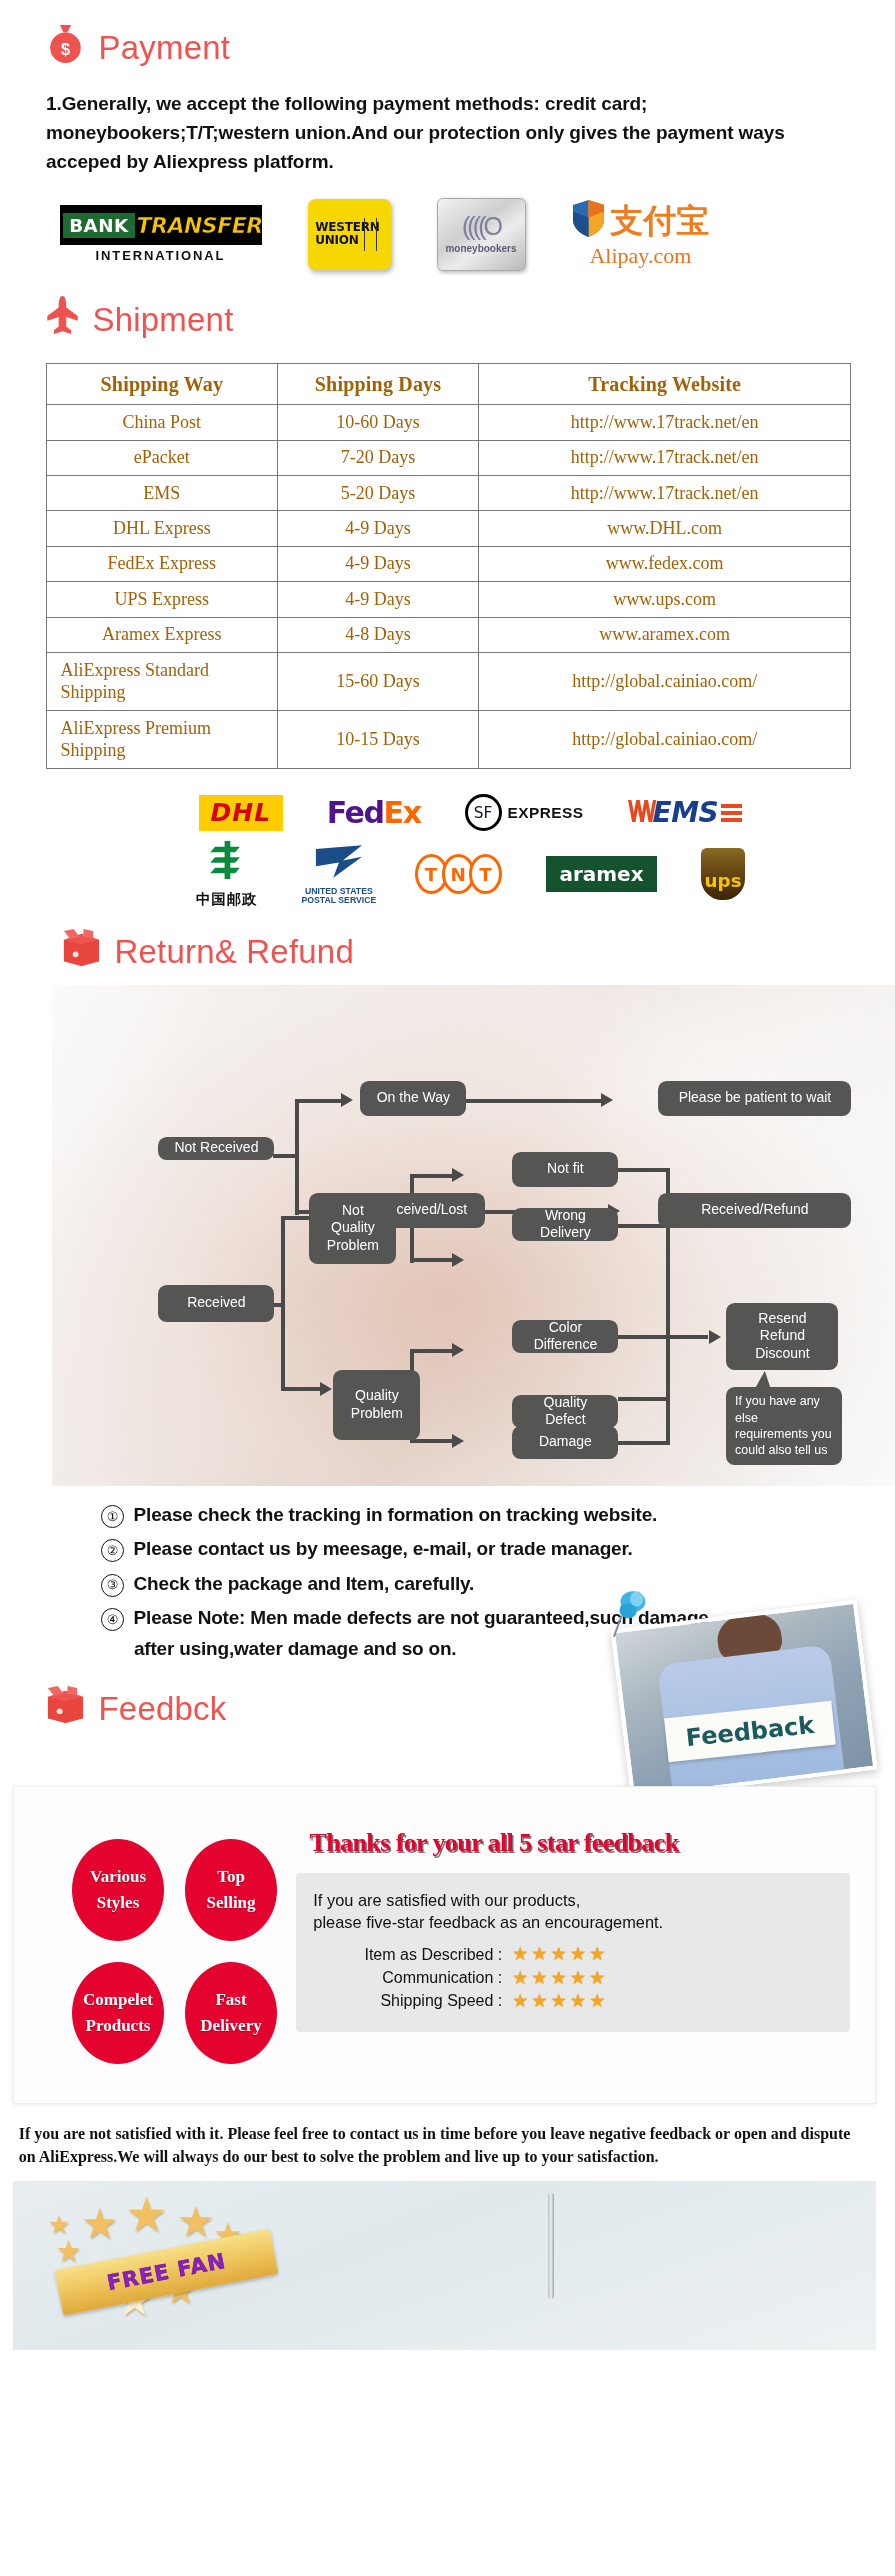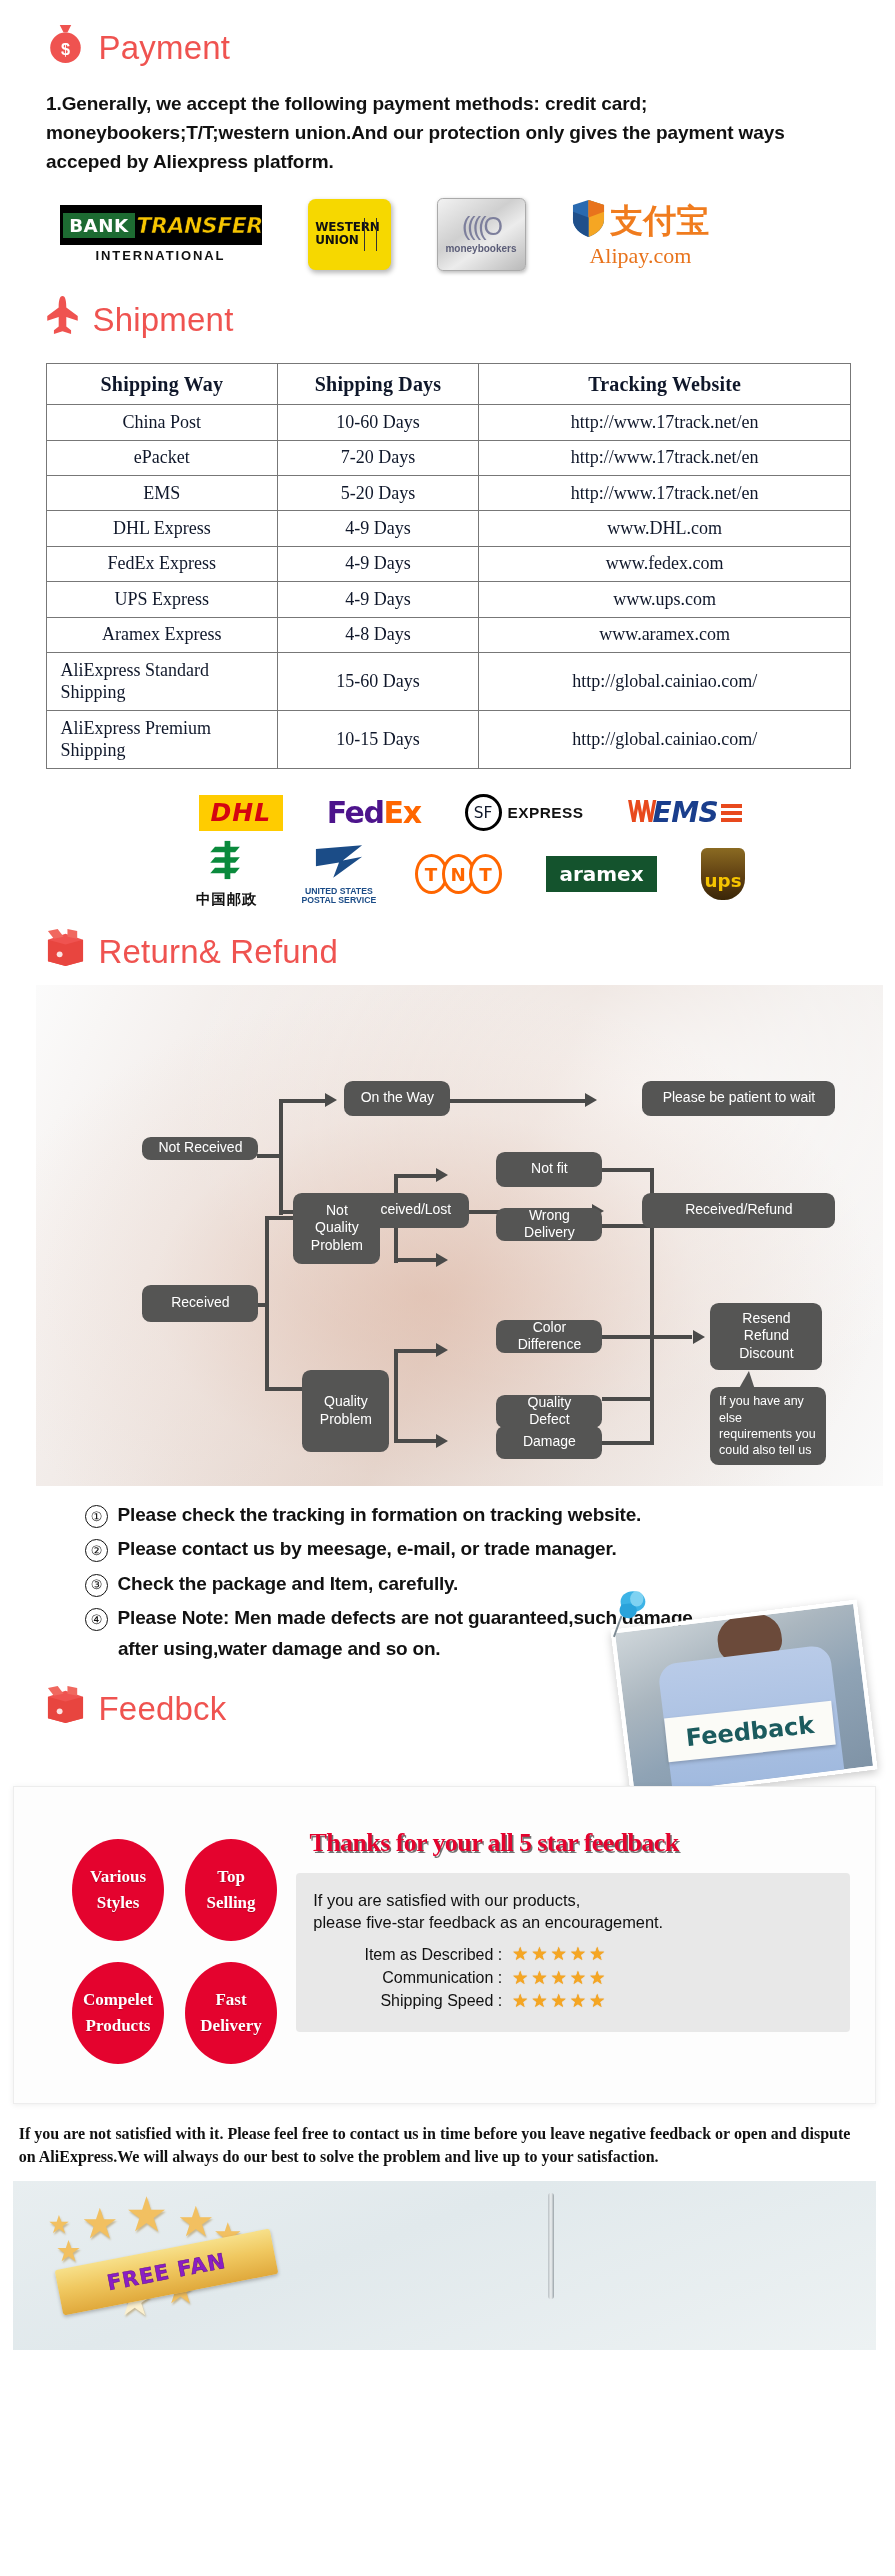--- a/index.html
+++ b/index.html
@@ -59,21 +59,21 @@
   .alipay-cn { font-size:33px; color:#f07c1e; font-weight:bold; font-family:"DejaVu Sans", sans-serif; line-height:1; }
   .alipay-com { font-size:22px; color:#e8731c; font-family:"Liberation Serif", serif; margin-top:1px; }
 
   
   .shipment-wrap { padding: 25px 0 0 46px; }
   table.ship {
     margin-top: 19px; border-collapse: collapse; width: 805px;
     font-family: "Liberation Serif", serif;
   }
   table.ship th, table.ship td {
-    border: 1.5px solid #777; text-align:center; color:#0f172a;
+    border: 1.5px solid #777; text-align:center; color:#a16207;
   }
   table.ship th { font-size: 20px; font-weight: bold; padding: 8.7px 3.9px; letter-spacing:0.2px;}
   table.ship td { font-size: 18px; padding: 6.7px 3.9px; }
   table.ship td.two-line { text-align:left; padding-left:13.5px; line-height:1.22; }
   .col1 { width: 231px; } .col2 { width: 202px; } .col3 { width: 372px; }
 
   .carrier-logos { margin: 25px 0 0 0; display:flex; flex-direction:column; align-items:center; gap:7.7px;}
   .carrier-row { display:flex; align-items:center; justify-content:center; gap:44px; }
   .c-dhl { background:#ffcc00; color:#d40511; font-style:italic; font-weight:bold;
       font-size:25px; padding:3.9px 11.6px; letter-spacing:1px; font-family:"DejaVu Sans", sans-serif; }
@@ -102,21 +102,21 @@
       font-weight:bold; font-size:18.3px; display:flex; align-items:center; justify-content:center;
       margin-left:-5.8px; background:#fff; font-family:"DejaVu Sans", sans-serif;}
   .c-aramex { background:#14532d; color:#fff; font-size:20px; font-weight:bold; padding:5.8px 13.5px;
       font-family:"DejaVu Sans", sans-serif; }
   .c-ups { width:44px; height:52px; border-radius:5.8px 5.8px 21px 21px;
       background:linear-gradient(180deg,#8a6a22,#5b3c10 60%,#3a2608);
       color:#f6c400; display:flex; align-items:flex-end; justify-content:center;
       font-weight:bold; font-size:18.3px; padding-bottom:9.6px; font-family:"DejaVu Sans", sans-serif;}
 
   
-  .refund-wrap { padding: 19px 0 0 46px; position:relative; }
+  .refund-wrap { padding: 19px 0 0 62px; position:relative; }
   .flow {
     position: relative; width: 847px; height: 501px; margin: 9.6px 0 0 -9.6px;
     background: linear-gradient(115deg,#fbfbfb 0%, #efe7e3 30%, #e3d4cc 52%, #eee9e6 72%, #fafafa 100%);
   }
   .flow::after{
     content:""; position:absolute; inset:0;
     background: radial-gradient(ellipse at 46% 62%, rgba(223,183,164,.62) 0%, rgba(235,215,205,.30) 42%, rgba(255,255,255,0) 70%),
                 radial-gradient(ellipse at 72% 22%, rgba(255,255,255,.75) 0%, rgba(255,255,255,0) 55%);
     pointer-events:none;
   }
@@ -443,21 +443,21 @@
       <div class="conn" style="left:566px; top:183px; width:50px; height:3.9px;"></div>
       <div class="conn" style="left:566px; top:239px; width:50px; height:3.9px;"></div>
       <div class="conn" style="left:566px; top:350px; width:50px; height:3.9px;"></div>
       <div class="conn" style="left:566px; top:412px; width:50px; height:3.9px;"></div>
       <div class="conn" style="left:566px; top:456px; width:50px; height:3.9px;"></div>
       <div class="conn" style="left:614px; top:350px; width:42px; height:3.9px;"></div>
       <div class="arrow" style="left:657px; top:345px;"></div>
 
       <div class="node" style="left:106px; top:300px; width:116px; height:37px;">Received</div>
       <div class="node" style="left:257px; top:208px; width:87px; height:71px; flex-direction:column;">Not Quality Problem</div>
-      <div class="node" style="left:266px; top:385px; width:87px; height:82px; flex-direction:column;">Quality Problem</div>
+      <div class="node" style="left:281px; top:385px; width:87px; height:70px; flex-direction:column;">Quality Problem</div>
 
       <div class="node" style="left:460px; top:167px; width:106px; height:35px;">Not fit</div>
       <div class="node" style="left:460px; top:223px; width:106px; height:33px;">Wrong Delivery</div>
       <div class="node" style="left:460px; top:335px; width:106px; height:33px;">Color Difference</div>
       <div class="node" style="left:460px; top:410px; width:106px; height:33px;">Quality Defect</div>
       <div class="node" style="left:460px; top:441px; width:106px; height:33px;">Damage</div>
 
       <div class="node" style="left:674px; top:318px; width:112px; height:67px; flex-direction:column;">Resend Refund Discount</div>
 
       <div class="callout" style="left:674px; top:402px; width:116px;">If you have any else requirements you could also tell us</div>

